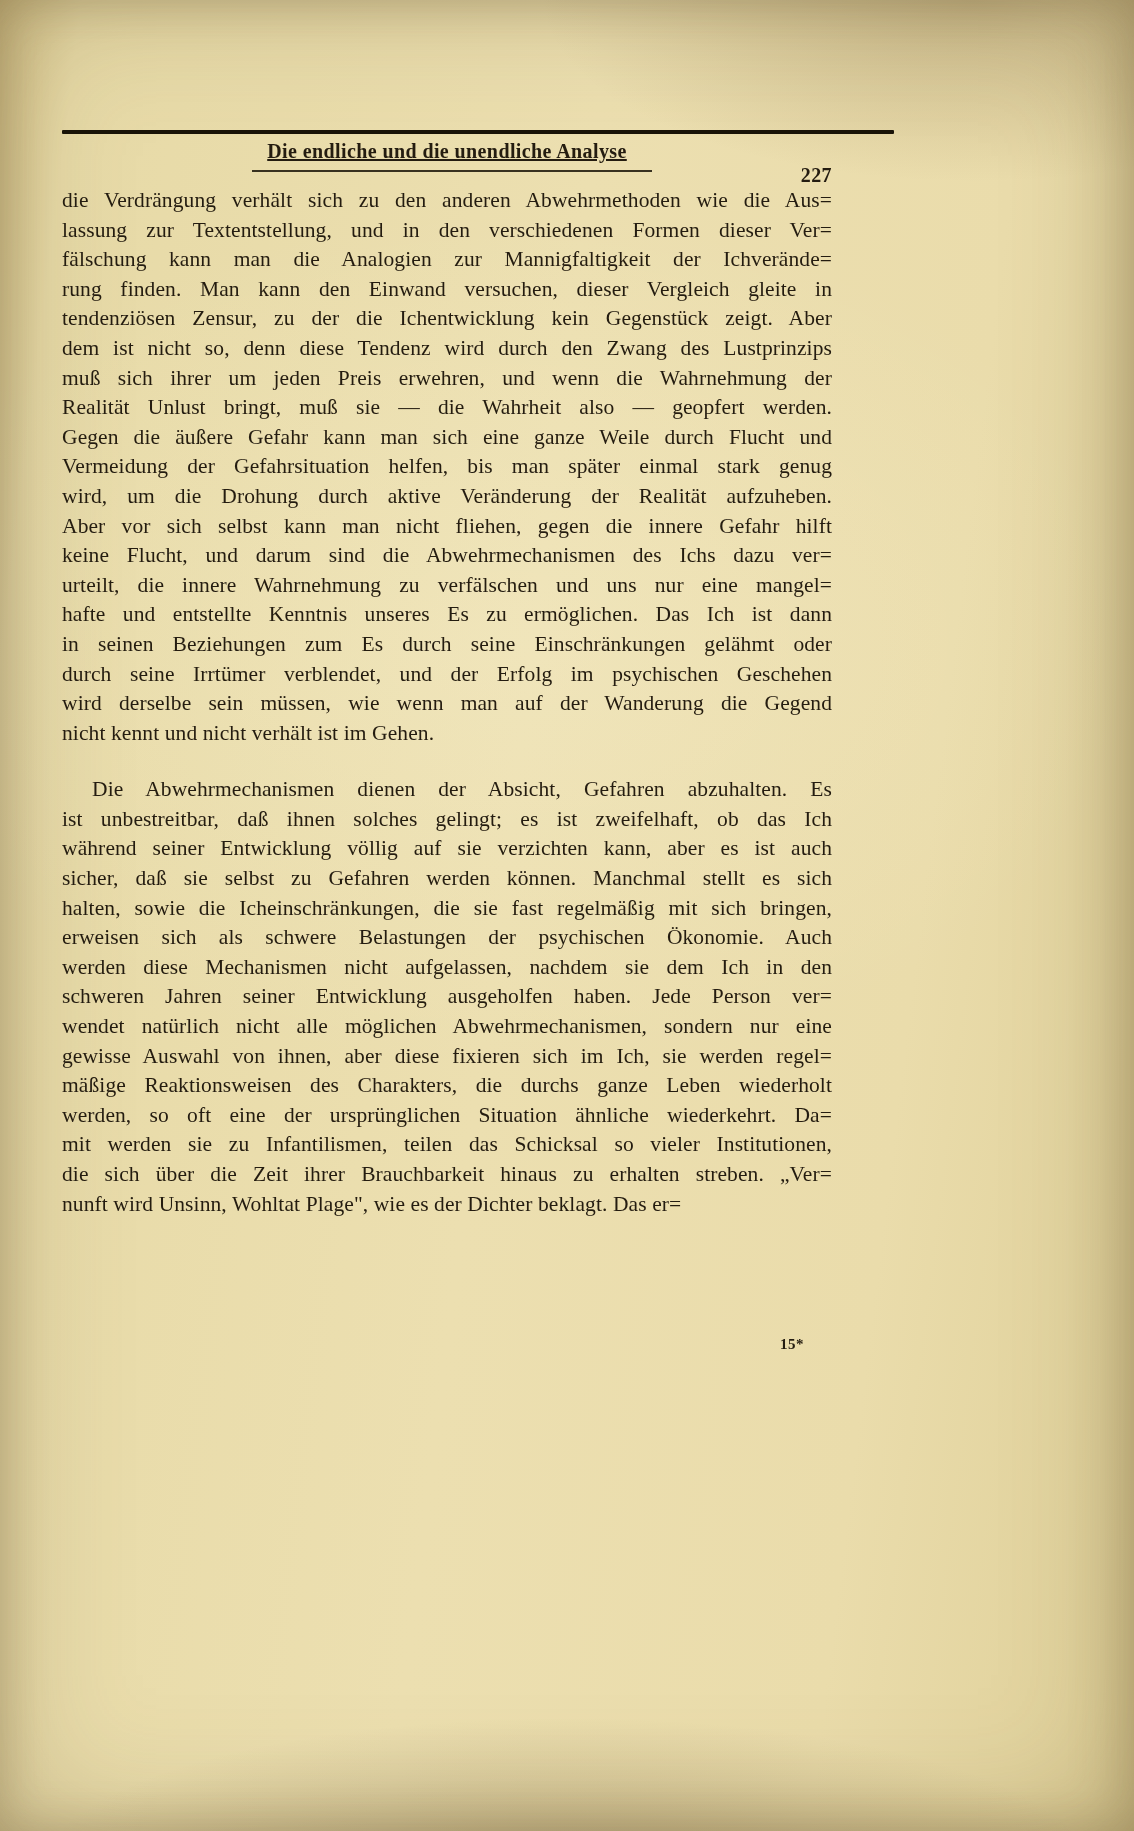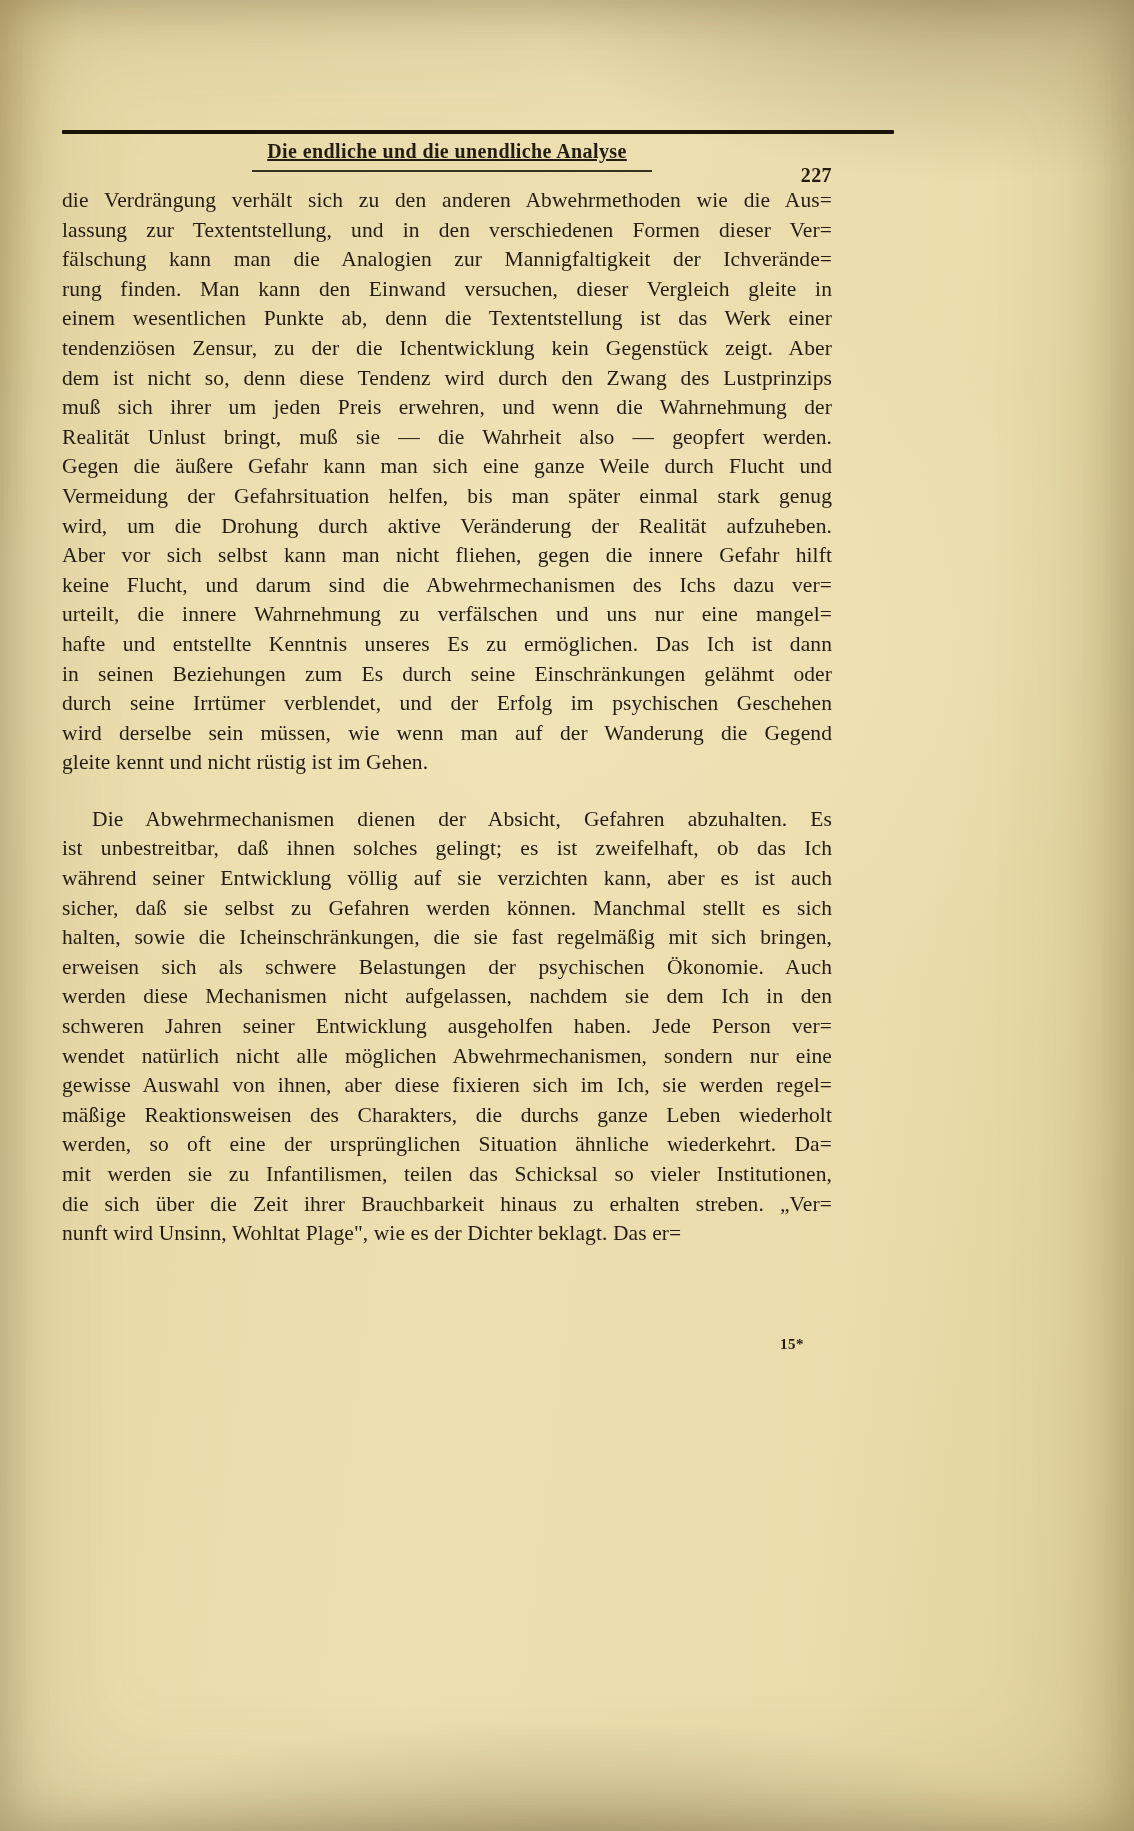--- a/index.html
+++ b/index.html
@@ -116,36 +116,35 @@
     </div>
     <div class="rule-thin"></div>
   </div>
 
   <div class="body-text">
       <div class="paragraph">
         <div class="line">die Verdrängung verhält sich zu den anderen Abwehrmethoden wie die Aus=</div>
         <div class="line">lassung zur Textentstellung, und in den verschiedenen Formen dieser Ver=</div>
         <div class="line">fälschung kann man die Analogien zur Mannigfaltigkeit der Ichverände=</div>
         <div class="line">rung finden. Man kann den Einwand versuchen, dieser Vergleich gleite in</div>
-        <div class="line">einem wesentlichen Punkte ab, denn die Textentstellung ist das Werk einer</div>
         <div class="line">tendenziösen Zensur, zu der die Ichentwicklung kein Gegenstück zeigt. Aber</div>
         <div class="line">dem ist nicht so, denn diese Tendenz wird durch den Zwang des Lustprinzips</div>
         <div class="line">muß sich ihrer um jeden Preis erwehren, und wenn die Wahrnehmung der</div>
         <div class="line">Realität Unlust bringt, muß sie — die Wahrheit also — geopfert werden.</div>
         <div class="line">Gegen die äußere Gefahr kann man sich eine ganze Weile durch Flucht und</div>
         <div class="line">Vermeidung der Gefahrsituation helfen, bis man später einmal stark genug</div>
         <div class="line">wird, um die Drohung durch aktive Veränderung der Realität aufzuheben.</div>
         <div class="line">Aber vor sich selbst kann man nicht fliehen, gegen die innere Gefahr hilft</div>
         <div class="line">keine Flucht, und darum sind die Abwehrmechanismen des Ichs dazu ver=</div>
         <div class="line">urteilt, die innere Wahrnehmung zu verfälschen und uns nur eine mangel=</div>
         <div class="line">hafte und entstellte Kenntnis unseres Es zu ermöglichen. Das Ich ist dann</div>
         <div class="line">in seinen Beziehungen zum Es durch seine Einschränkungen gelähmt oder</div>
         <div class="line">durch seine Irrtümer verblendet, und der Erfolg im psychischen Geschehen</div>
         <div class="line">wird derselbe sein müssen, wie wenn man auf der Wanderung die Gegend</div>
-        <div class="line last">gleite kennt und nicht rüstig ist im Gehen.</div>
+        <div class="line last">nicht kennt und nicht verhält ist im Gehen.</div>
       </div>
       <div class="paragraph indent">
         <div class="line">Die Abwehrmechanismen dienen der Absicht, Gefahren abzuhalten. Es</div>
         <div class="line">ist unbestreitbar, daß ihnen solches gelingt; es ist zweifelhaft, ob das Ich</div>
         <div class="line">während seiner Entwicklung völlig auf sie verzichten kann, aber es ist auch</div>
         <div class="line">sicher, daß sie selbst zu Gefahren werden können. Manchmal stellt es sich</div>
         <div class="line">halten, sowie die Icheinschränkungen, die sie fast regelmäßig mit sich bringen,</div>
         <div class="line">erweisen sich als schwere Belastungen der psychischen Ökonomie. Auch</div>
         <div class="line">werden diese Mechanismen nicht aufgelassen, nachdem sie dem Ich in den</div>
         <div class="line">schweren Jahren seiner Entwicklung ausgeholfen haben. Jede Person ver=</div>

